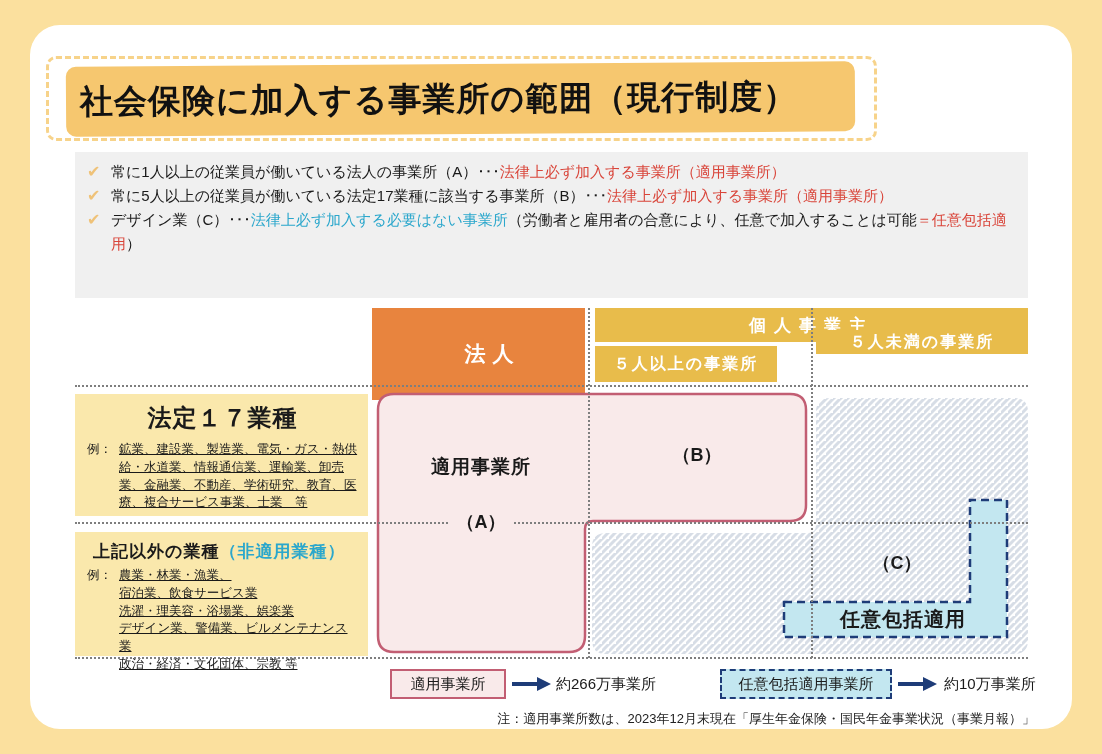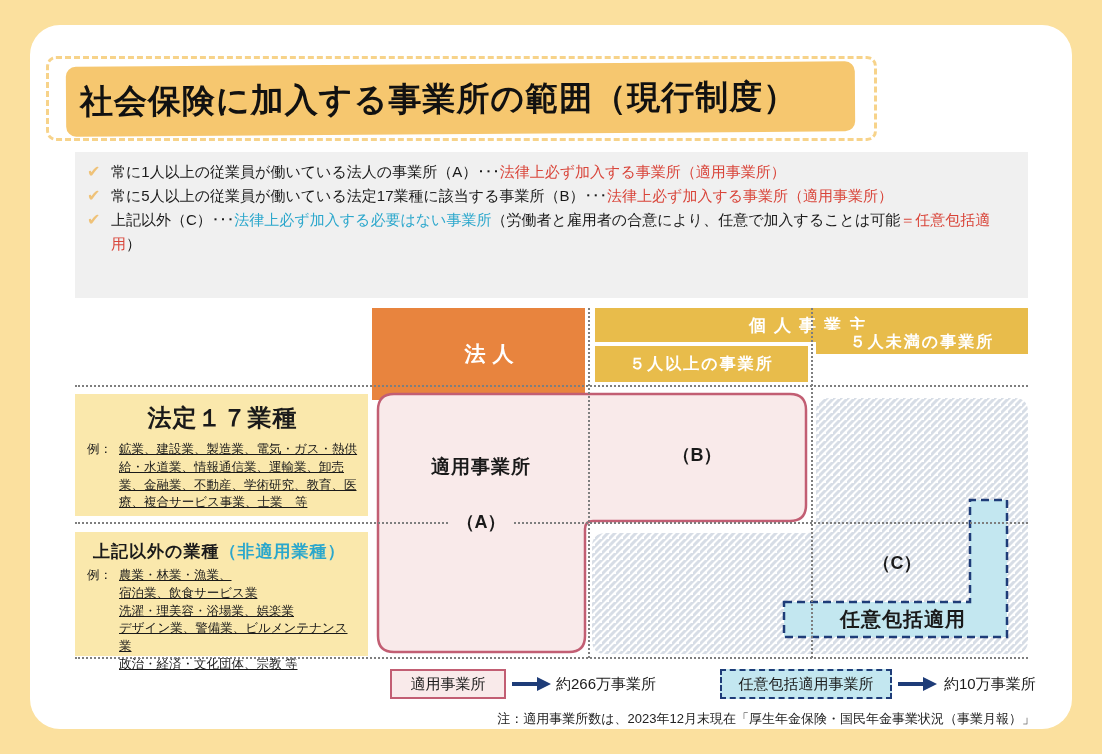--- a/index.html
+++ b/index.html
@@ -50,21 +50,21 @@
   .seg-black{color:var(--text);}
   .seg-red{color:var(--red-text);}
   .seg-blue{color:var(--blue-text);}
   
   .hdr{
     position:absolute;display:flex;align-items:center;justify-content:center;
     color:#fff;font-weight:bold;
   }
   .hdr-houjin{left:372px;top:308px;width:213px;height:92px;background:var(--orange-header);font-size:21px;letter-spacing:7px;padding-left:28px;}
   .hdr-kojin{left:595px;top:308px;width:433px;height:34px;background:var(--gold-header);font-size:17px;letter-spacing:8px;}
-  .hdr-sub1{left:595px;top:346px;width:213px;height:36px;background:var(--gold-header);font-size:16px;letter-spacing:2px;}
+  .hdr-sub1{left:595px;top:346px;width:182px;height:36px;background:var(--gold-header);font-size:16px;letter-spacing:2px;}
   .hdr-sub2{left:816px;top:330px;width:212px;height:24px;background:var(--gold-header);font-size:16px;letter-spacing:2px;}
   
   .cat-box{
     position:absolute;left:75px;width:293px;background:var(--yellow-box);
     padding:8px 10px 6px 12px;
   }
   .cat-box-1{top:394px;height:122px;}
   .cat-box-2{top:532px;height:124px;}
   .cat-title{font-size:24px;font-weight:bold;text-align:center;letter-spacing:1px;margin-bottom:7px;}
   .cat-box-2 .cat-title{font-size:17px;text-align:left;padding-left:6px;margin-bottom:4px;}
@@ -130,21 +130,21 @@
   <div class="bullet">
     <span class="check">✔</span>
     <span class="btxt"><span class="seg-black">常に1人以上の従業員が働いている法人の事業所（A）･･･</span><span class="seg-red">法律上必ず加入する事業所（適用事業所）</span></span>
   </div>
   <div class="bullet">
     <span class="check">✔</span>
     <span class="btxt"><span class="seg-black">常に5人以上の従業員が働いている法定17業種に該当する事業所（B）･･･</span><span class="seg-red">法律上必ず加入する事業所（適用事業所）</span></span>
   </div>
   <div class="bullet">
     <span class="check">✔</span>
-    <span class="btxt"><span class="seg-black">上記以外（C）･･･</span><span class="seg-blue">法律上必ず加入する必要はない事業所</span><span class="seg-black">（労働者と雇用者の合意により、任意で加入することは可能</span><span class="seg-red">＝任意包括適用</span><span class="seg-black">）</span></span>
+    <span class="btxt"><span class="seg-black">デザイン業（C）･･･</span><span class="seg-blue">法律上必ず加入する必要はない事業所</span><span class="seg-black">（労働者と雇用者の合意により、任意で加入することは可能</span><span class="seg-red">＝任意包括適用</span><span class="seg-black">）</span></span>
   </div>
 </div>
 
 <div class="hdr hdr-houjin">法人</div>
 <div class="hdr hdr-kojin">個人事業主</div>
 <div class="hdr hdr-sub1">５人以上の事業所</div>
 <div class="hdr hdr-sub2">５人未満の事業所</div>
 
 <div class="cat-box cat-box-1">
   <div class="cat-title">法定１７業種</div>

